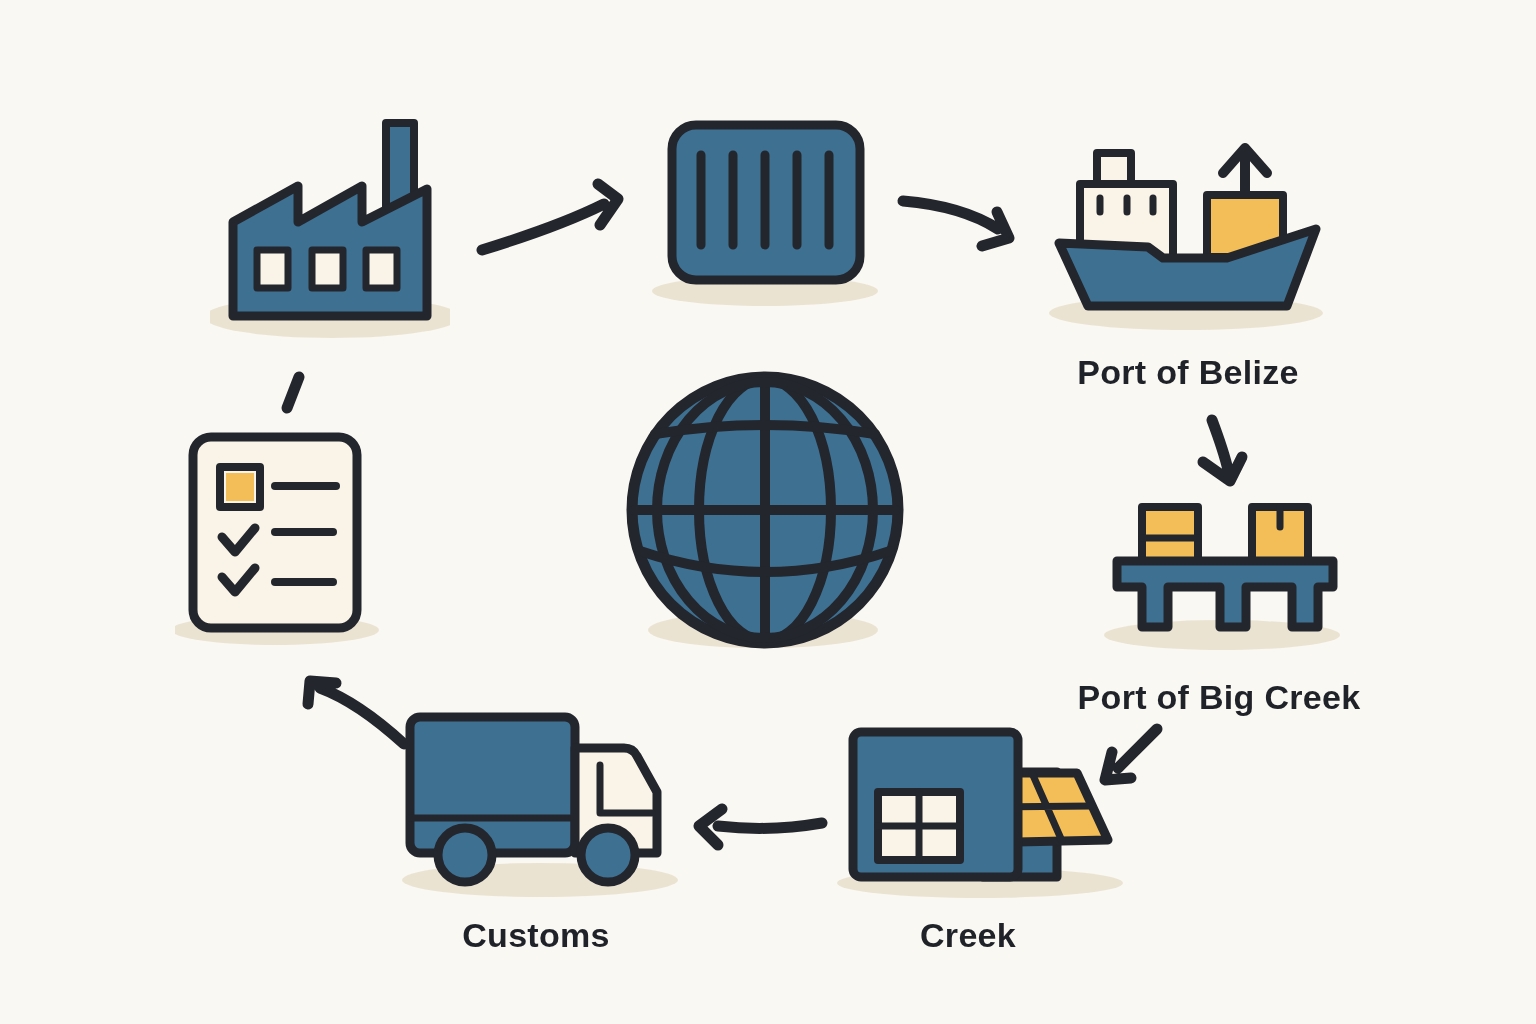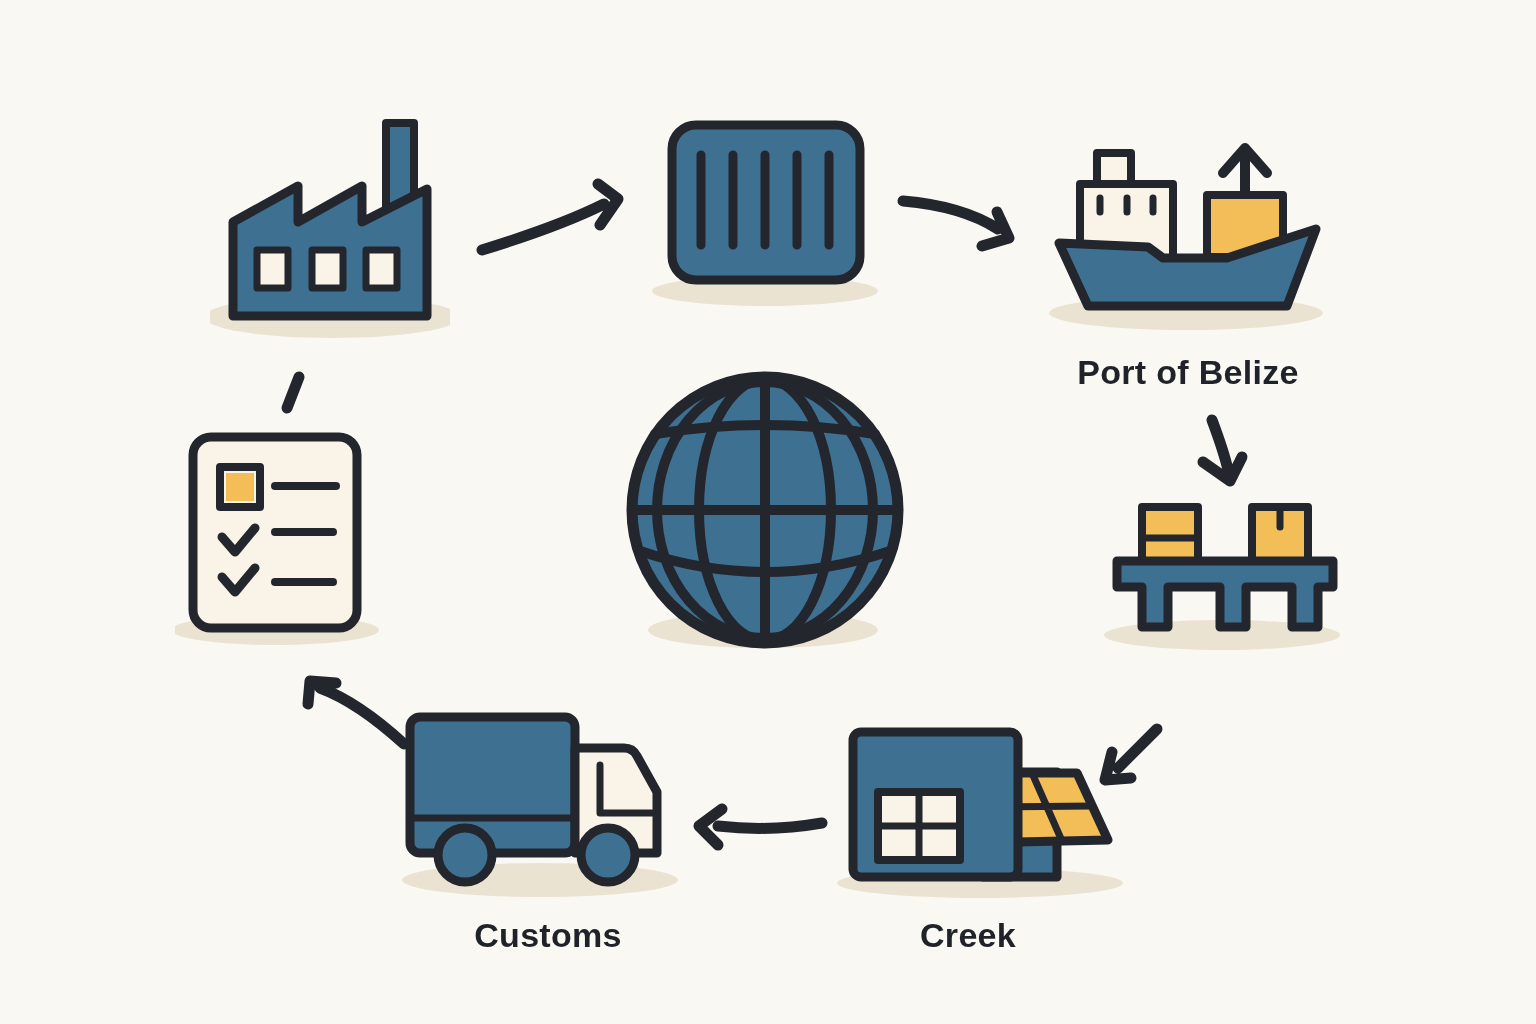--- a/index.html
+++ b/index.html
@@ -112,16 +112,17 @@
       <path d="M903,201 Q962,206 998,229 M997,212 L1009,238 L982,246"></path>
       <path d="M1212,420 Q1224,452 1228,470 M1203,462 L1230,481 L1242,457"></path>
       <path d="M1157,729 L1118,768 M1112,752 L1105,780 L1131,778"></path>
       <path d="M822,823 Q770,832 718,826 M722,809 L699,826 L718,845"></path>
       <path d="M404,744 Q358,702 320,688 M336,683 L310,681 L308,704"></path>
       <path d="M299,377 L287,408"></path>
     </g>
   </svg>
 
   <div class="label" style="left:1188px;top:353px">Port of Belize</div>
+  <div class="label" style="left:1219px;top:678px">Port of Big Creek</div>
   <div class="label" style="left:968px;top:916px">Creek</div>
-  <div class="label" style="left:548px;top:916px">Customs</div>
+  <div class="label" style="left:536px;top:916px">Customs</div>
 
 </div>
 
 </body></html>

